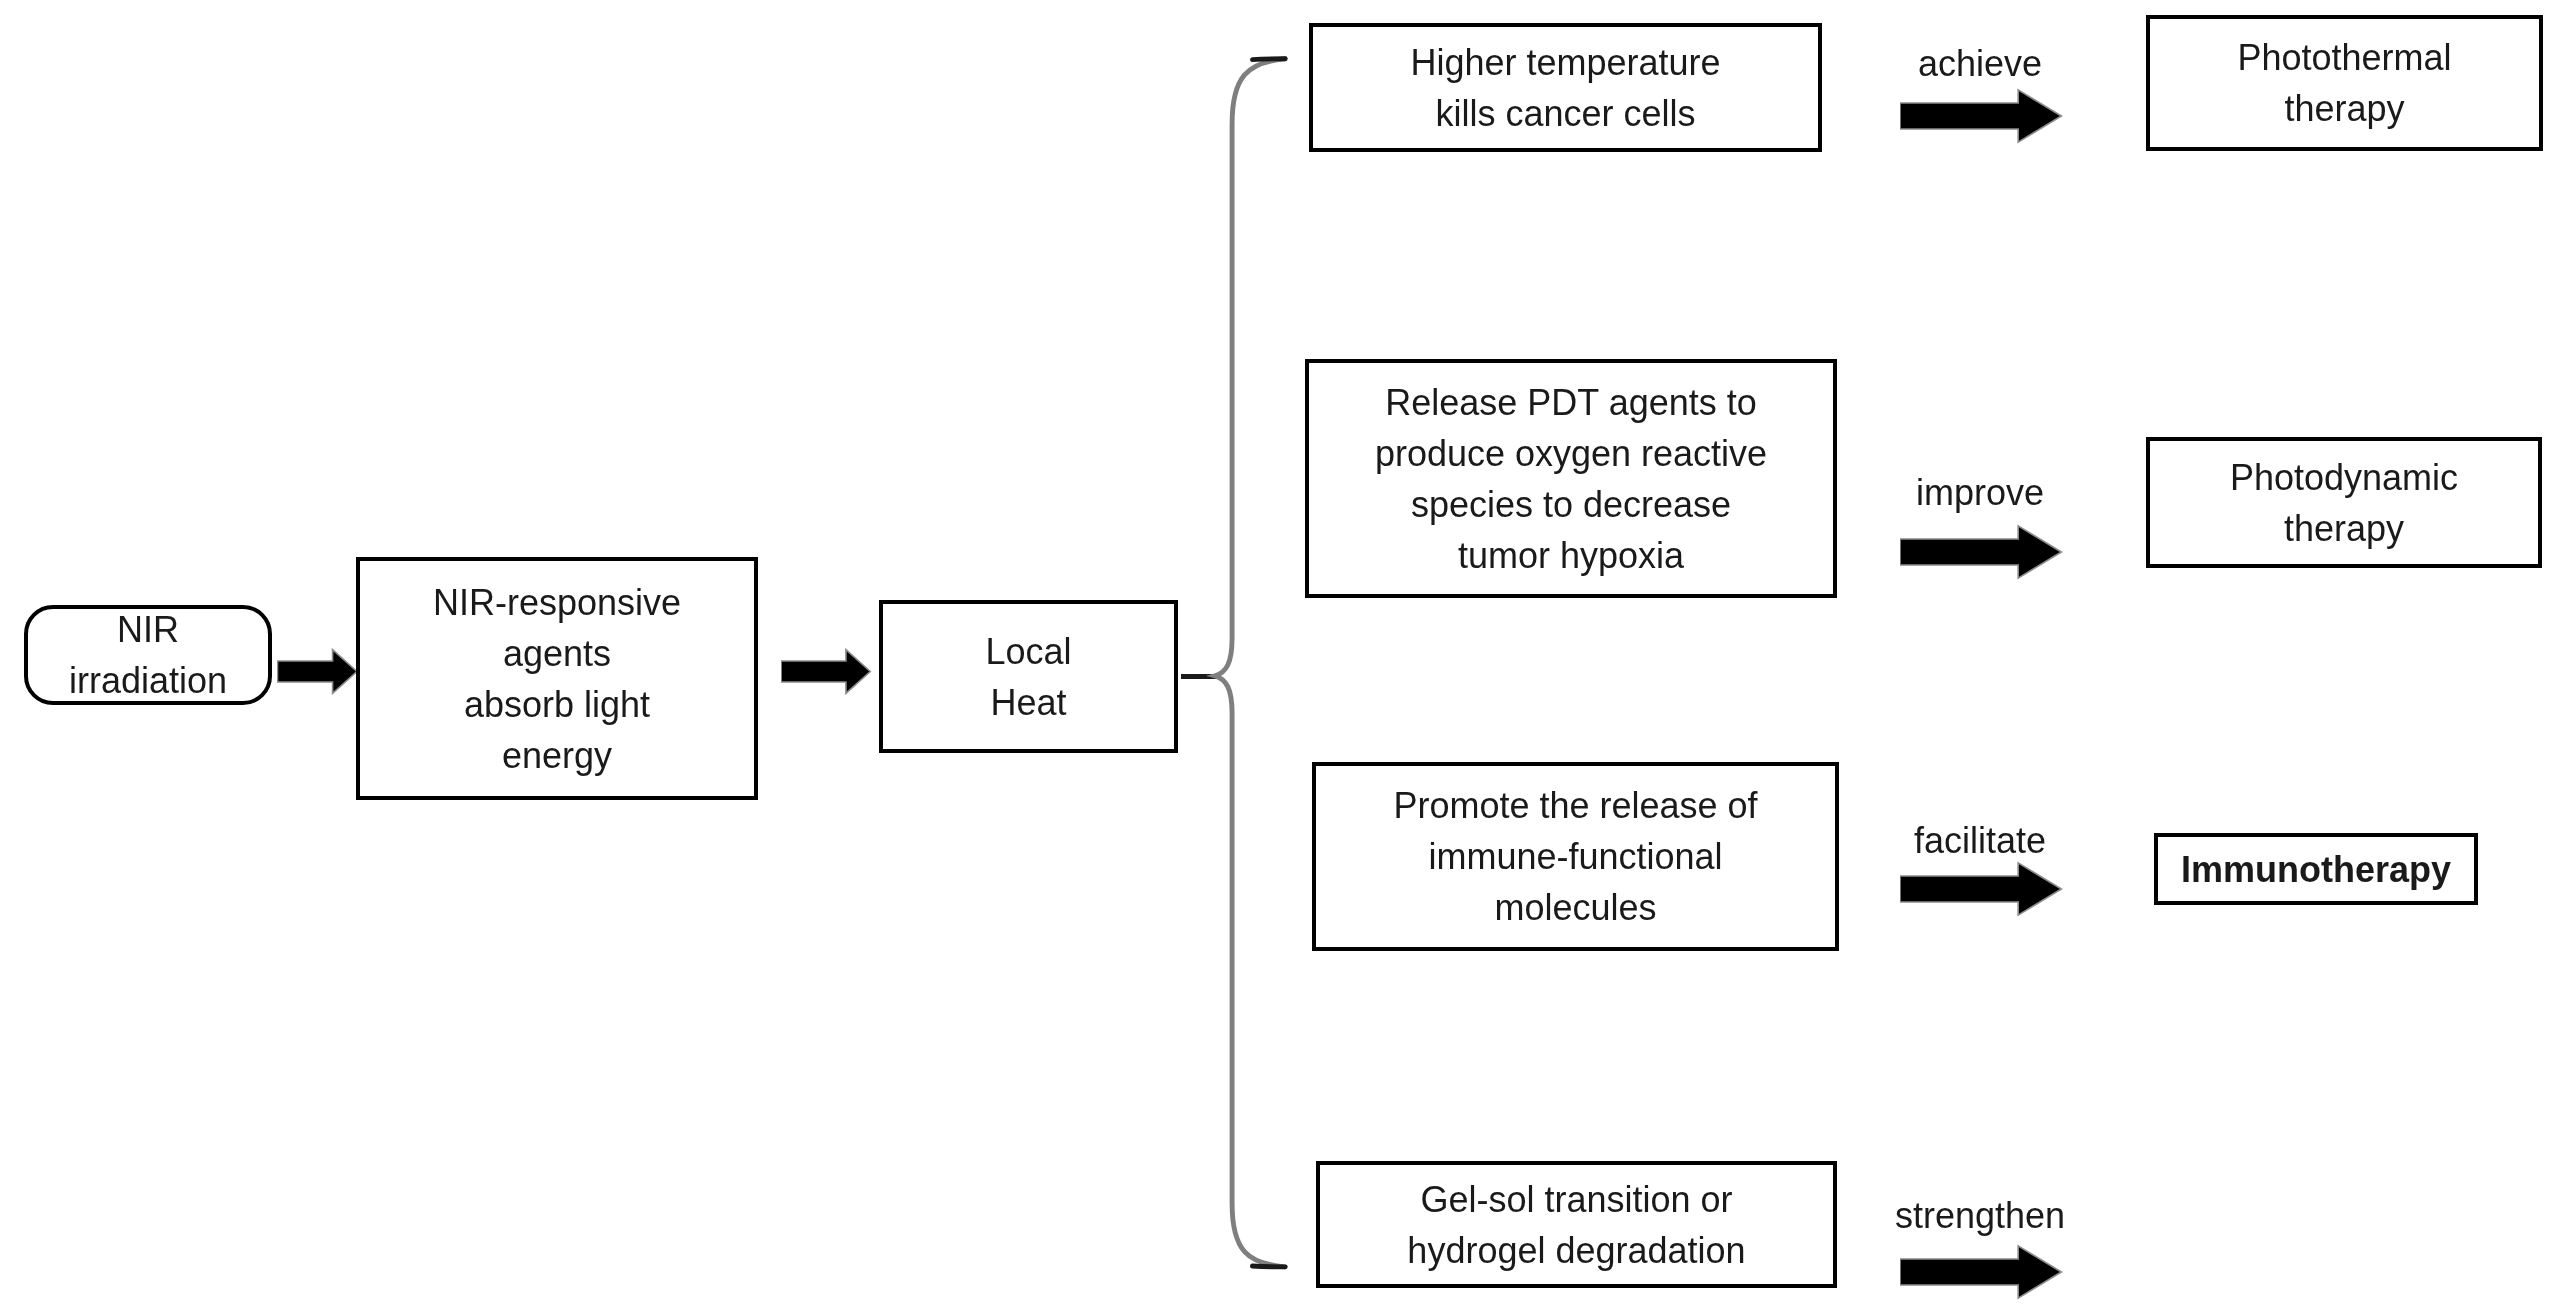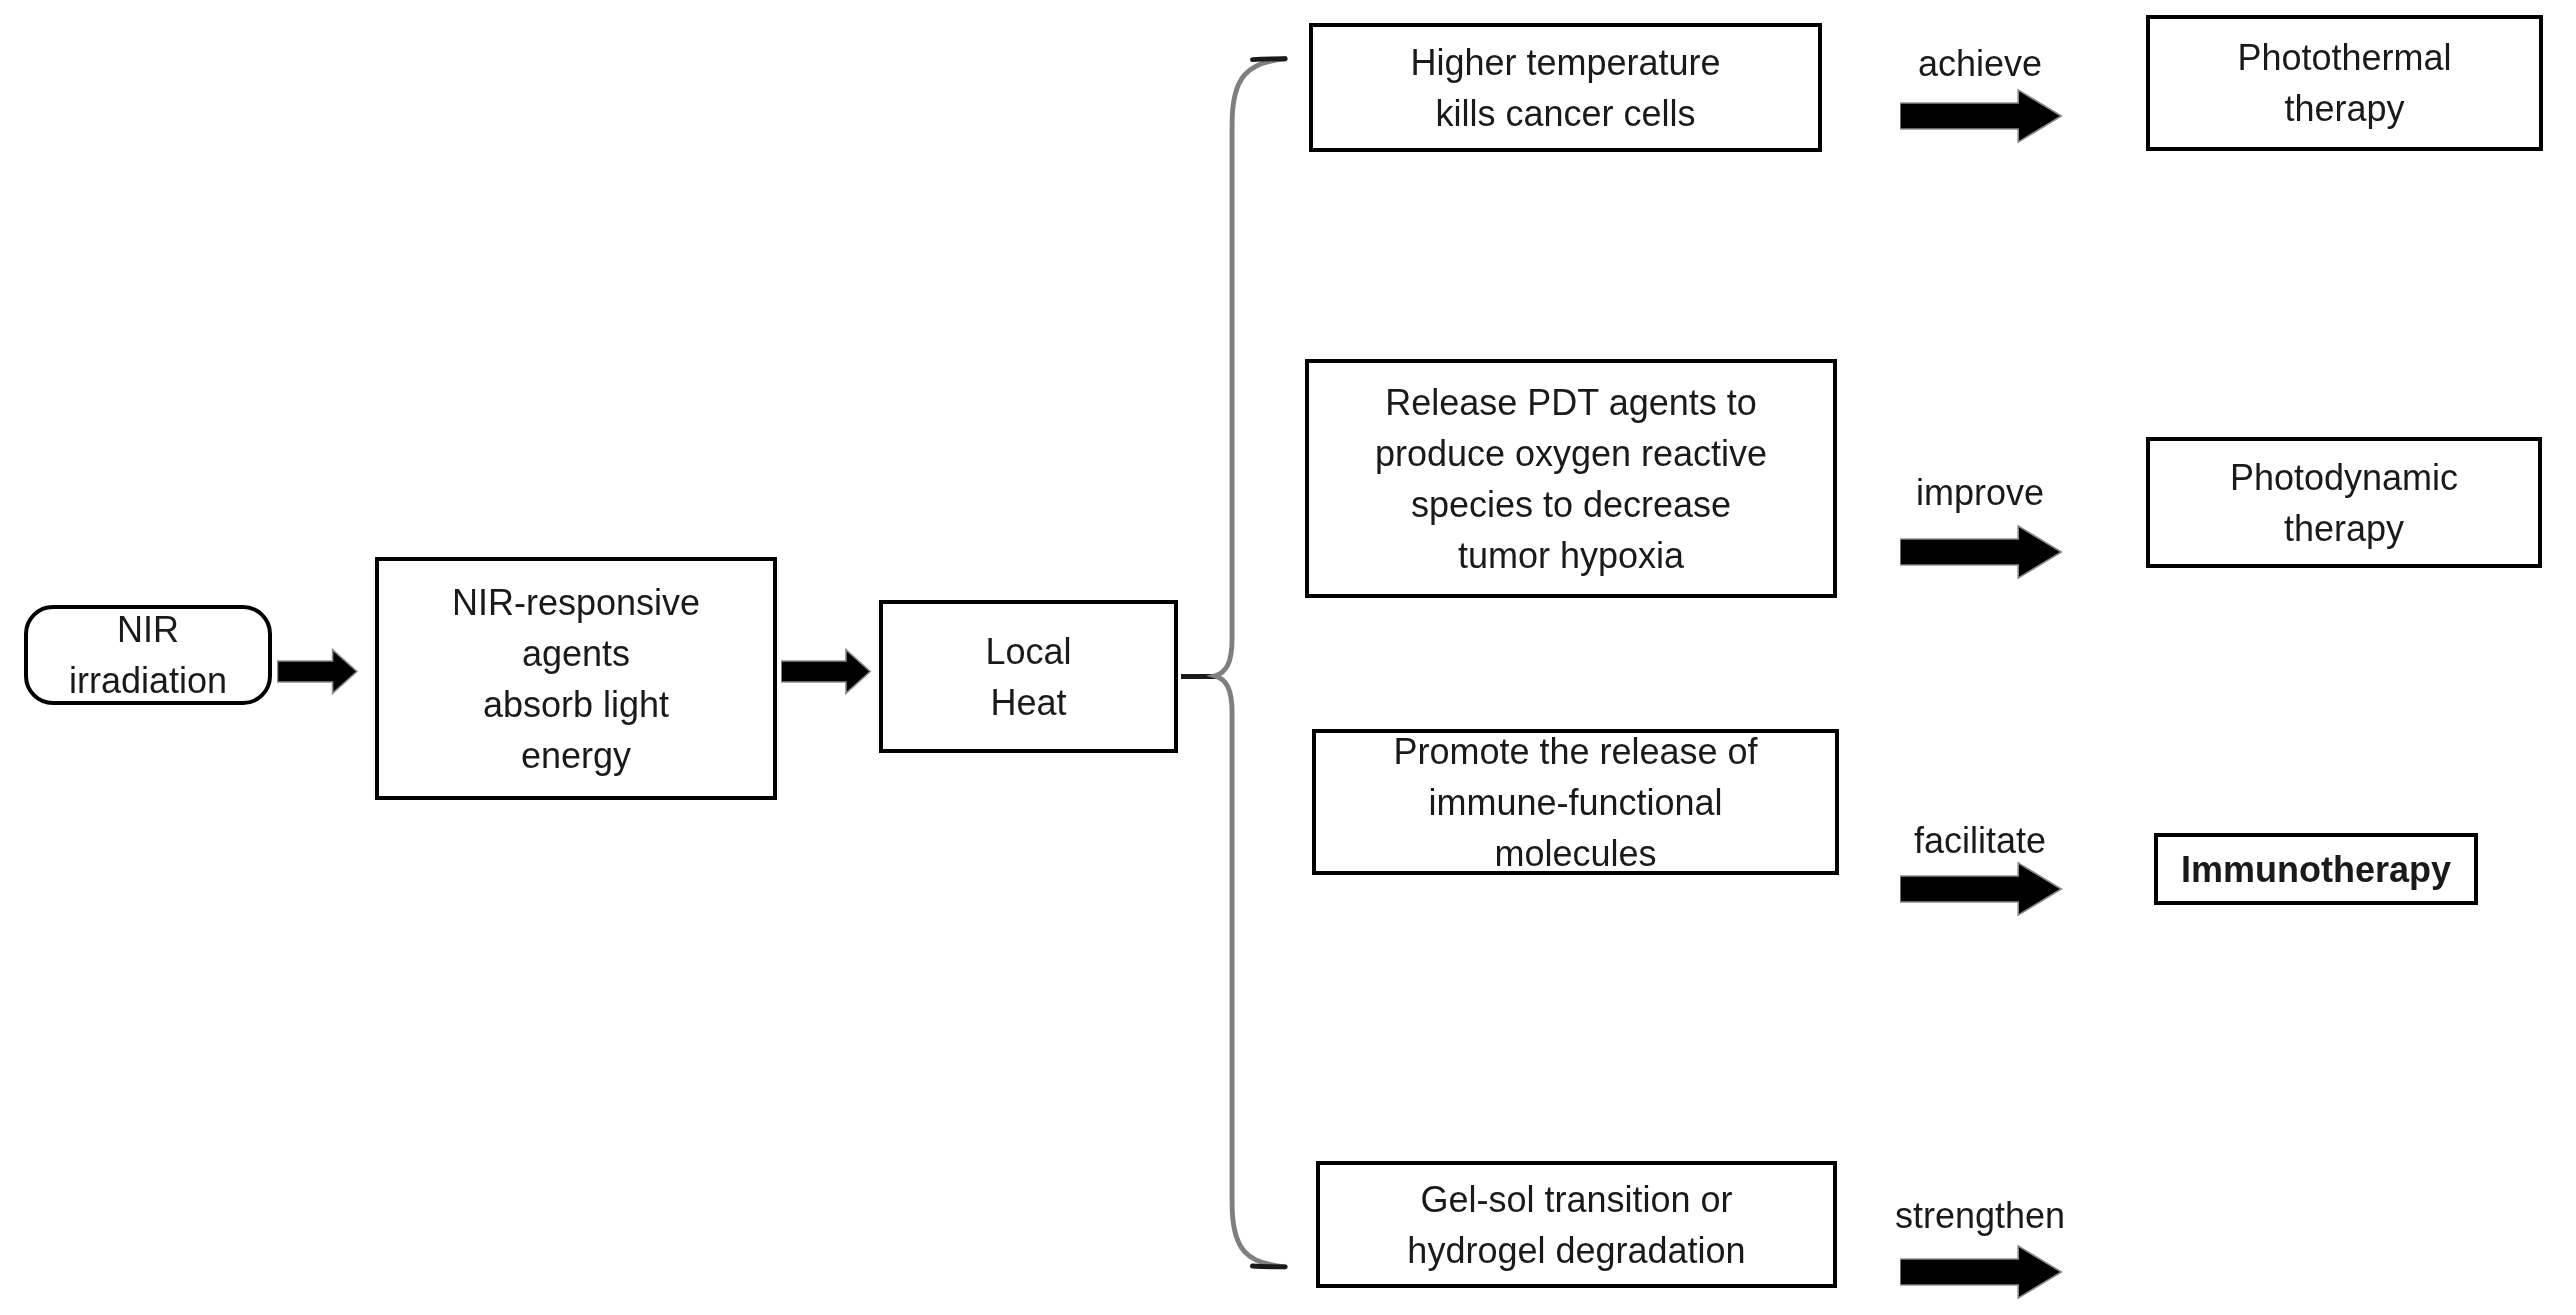--- a/index.html
+++ b/index.html
@@ -40,29 +40,29 @@
   }
   .brace-layer {
     position: absolute;
     left: 0; top: 0;
     pointer-events: none;
   }
 
   
   .nir-box        { left: 24px;   top: 605px; width: 248px; height: 100px; border-radius: 29px; }
   .chain-arrow-1  { left: 277px;  top: 648px; }
-  .agents-box     { left: 375px;  top: 557px; width: 402px; height: 243px; }
+  .agents-box     { left: 356px;  top: 557px; width: 402px; height: 243px; }
   .chain-arrow-2  { left: 781px;  top: 648px; }
   .heat-box       { left: 879px; top: 600px; width: 299px; height: 153px; }
   .heat-connector { left: 1181px; top: 674px; width: 39px;  height: 4.9px; }
 
   
   .mech-1 { left: 1297px; top: 23px;   width: 513px; height: 129px; margin-left: 12px; }
   .mech-2 { left: 1305px; top: 359px;  width: 532px; height: 239px; }
-  .mech-3 { left: 1312px; top: 729px;  width: 527px; height: 146px; }
+  .mech-3 { left: 1312px; top: 762px;  width: 527px; height: 189px; }
   .mech-4 { left: 1316px; top: 1161px; width: 521px; height: 127px; }
 
   .verb-1 { left: 1874px; top: 38px; }
   .verb-2 { left: 1874px; top: 467px; }
   .verb-3 { left: 1874px; top: 815px; }
   .verb-4 { left: 1874px; top: 1190px; }
 
   .varrow-1 { left: 1900px; top: 88px; }
   .varrow-2 { left: 1900px; top: 524px; }
   .varrow-3 { left: 1900px; top: 861px; }

